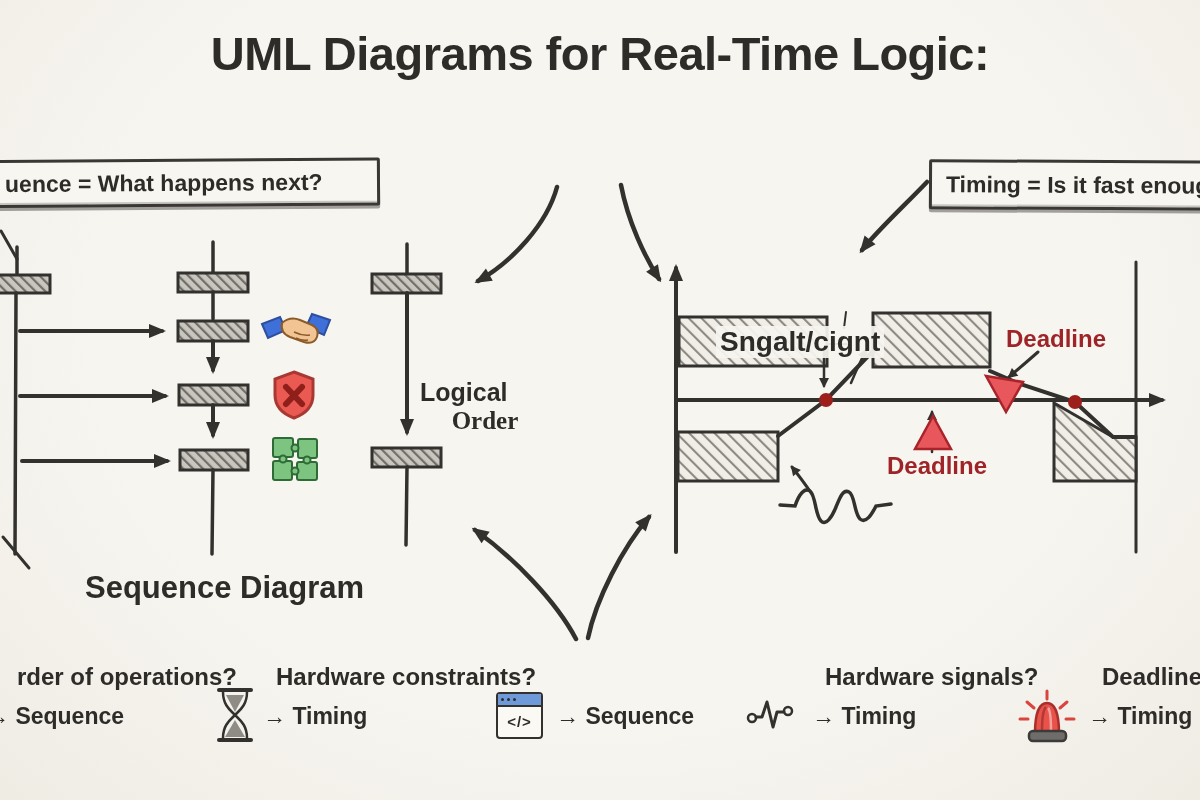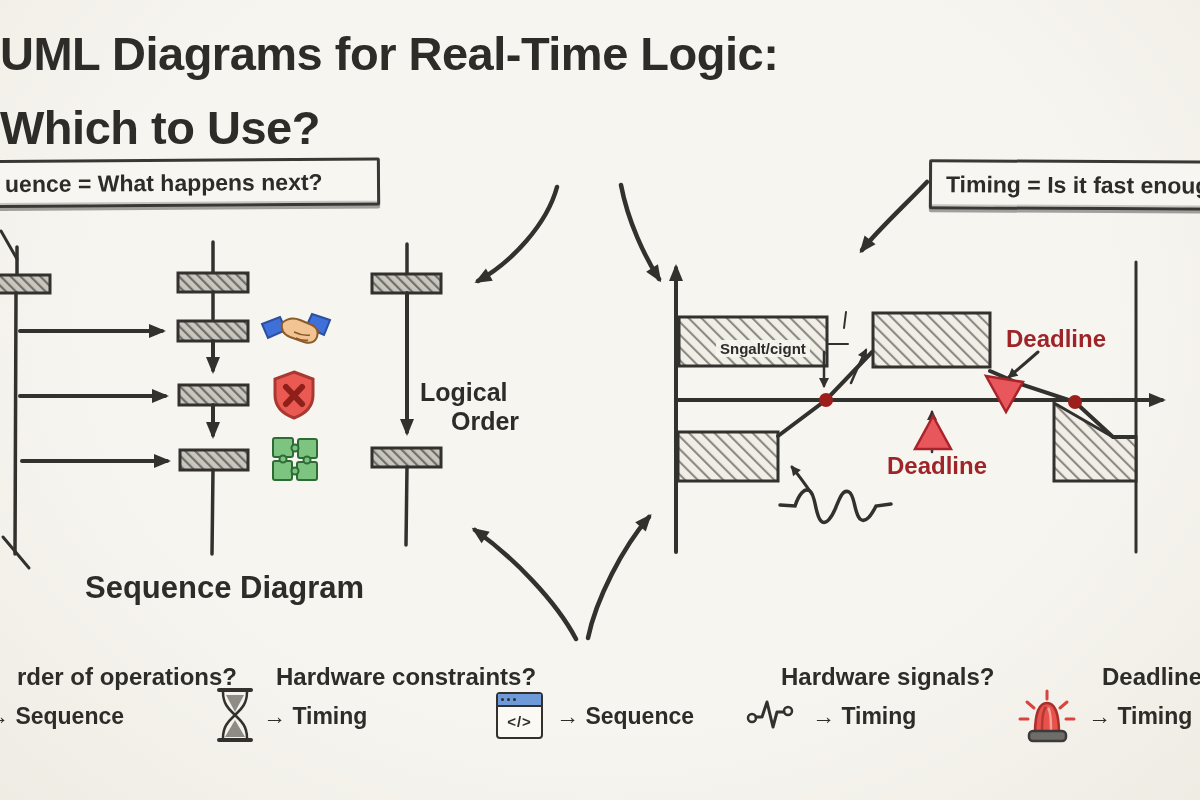--- a/index.html
+++ b/index.html
@@ -5,21 +5,21 @@
   html,body{margin:0;padding:0;background:#e9e7e0;}
   #canvas{
     position:relative;width:1200px;height:800px;margin:0 auto;
     background:radial-gradient(ellipse at 50% 40%, #f7f5f0 60%, #efece4 100%);
     overflow:hidden;
     font-family:"Liberation Sans", sans-serif;
     color:#2e2c29;
   }
   .abs{position:absolute;}
   .t{position:absolute;font-weight:bold;color:#2e2c29;white-space:nowrap;}
-  .title-line{left:0;right:0;text-align:left;font-size:47px;letter-spacing:-0.5px;}
+  .title-line{left:0;right:0;text-align:center;font-size:47px;letter-spacing:-0.5px;}
   .callout{
     position:absolute;border:3px solid #3a3835;border-radius:2px;
     background:#f8f6f1;box-shadow:0 3px 0 rgba(58,56,53,0.45), inset 0 -2px 0 rgba(58,56,53,0.25);
     display:flex;align-items:center;font-weight:bold;font-size:23px;white-space:nowrap;overflow:visible;
   }
   .red{color:#9e2428;}
   .caption{font-size:31px;}
   .q{font-size:24px;margin-left:17px;}
   .a{font-size:23px;}
   .code-icon{
@@ -127,21 +127,20 @@
 
     <g>
       <circle cx="826" cy="400" r="7" fill="#9c1f1c"></circle>
       <circle cx="1075" cy="402" r="7" fill="#9c1f1c"></circle>
       <polygon points="986,376 1023,382 1006,412" fill="#e8575b" stroke="#a8242a" stroke-width="2.5"></polygon>
       <polygon points="933,416 951,449 915,449" fill="#e8575b" stroke="#a8242a" stroke-width="2.5"></polygon>
     </g>
   </svg>
 
   <div class="t title-line" style="top:26px;">UML Diagrams for Real-Time Logic:</div>
-  <div class="t title-line" style="top:100px;">Which to Use?</div>
 
   <div class="callout" style="left:-60px;top:159px;width:372px;height:42px;transform:rotate(-0.4deg);padding-left:62px;">
     <span>uence = What happens next?</span>
   </div>
   <div class="callout" style="left:929px;top:160px;width:300px;height:44px;transform:rotate(0.3deg);padding-left:14px;">
     <span>Timing = Is it fast enough</span>
   </div>
 
   <svg class="abs" style="left:260px;top:308px;" width="72" height="50" viewBox="0 0 72 50">
     <polygon points="2,16 20,9 26,22 8,30" fill="#3f6fd8" stroke="#2d4fa0" stroke-width="2"></polygon>
@@ -162,23 +161,23 @@
       <rect x="2" y="25" width="19" height="19" rx="2"></rect>
       <rect x="26" y="26" width="20" height="18" rx="2"></rect>
       <circle cx="24" cy="12" r="3.5"></circle>
       <circle cx="12" cy="23" r="3.5"></circle>
       <circle cx="36" cy="24" r="3.5"></circle>
       <circle cx="24" cy="35" r="3.5"></circle>
     </g>
   </svg>
 
   <div class="t" style="left:420px;top:378px;width:130px;font-size:25px;">Logical</div>
-  <div class="t" style="left:420px;top:407px;width:130px;text-align:center;font-size:25px;">Order</div>
-
-  <div class="t signal-label" style="left:716px;top:340px;font-size:15px;">Sngalt/cignt</div>
+  <div class="t" style="left:420px;top:407px;width:130px;text-align:center;font-size:25px;font-family:Liberation Serif, serif;">Order</div>
+
+  <div class="t signal-label" style="left:716px;top:326px;font-size:28px;">Sngalt/cignt</div>
   <div class="t red" style="left:1006px;top:325px;font-size:24px;">Deadline</div>
   <div class="t red" style="left:887px;top:452px;font-size:24px;">Deadline</div>
 
   <div class="t caption" style="left:85px;top:570px;width:295px;text-align:left;">Sequence Diagram</div>
 
   <div class="t q" style="left:0px;top:663px;">rder of operations?</div>
   <div class="t a" style="left:-14px;top:703px;">→ Sequence</div>
 
   <svg class="abs" style="left:216px;top:687px;" width="38" height="56" viewBox="0 0 38 56">
     <line x1="3" y1="3" x2="35" y2="3" stroke="#33312e" stroke-width="4" stroke-linecap="round"></line>
@@ -198,21 +197,21 @@
     </div>
     <span class="glyph">&lt;/&gt;</span>
   </div>
   <div class="t a" style="left:556px;top:703px;">→ Sequence</div>
 
   <svg class="abs" style="left:746px;top:694px;" width="60" height="40" viewBox="0 0 60 40">
     <circle cx="6" cy="24" r="4" fill="none" stroke="#33312e" stroke-width="2.5"></circle>
     <path d="M10,23 L16,23 L21,8 L27,33 L31,18 L38,18" fill="none" stroke="#33312e" stroke-width="3" stroke-linecap="round" stroke-linejoin="round"></path>
     <circle cx="42" cy="17" r="4" fill="none" stroke="#33312e" stroke-width="2.5"></circle>
   </svg>
-  <div class="t q" style="left:764px;top:663px;">Hardware signals?</div>
+  <div class="t q" style="left:808px;top:663px;">Hardware signals?</div>
   <div class="t a" style="left:812px;top:703px;">→ Timing</div>
 
   <svg class="abs" style="left:1018px;top:686px;" width="58" height="58" viewBox="0 0 58 58">
     <g stroke="#d9453e" stroke-width="3" stroke-linecap="round">
       <line x1="2" y1="33" x2="10" y2="33"></line>
       <line x1="9" y1="16" x2="16" y2="22"></line>
       <line x1="29" y1="5" x2="29" y2="13"></line>
       <line x1="49" y1="16" x2="42" y2="22"></line>
       <line x1="48" y1="33" x2="56" y2="33"></line>
     </g>

